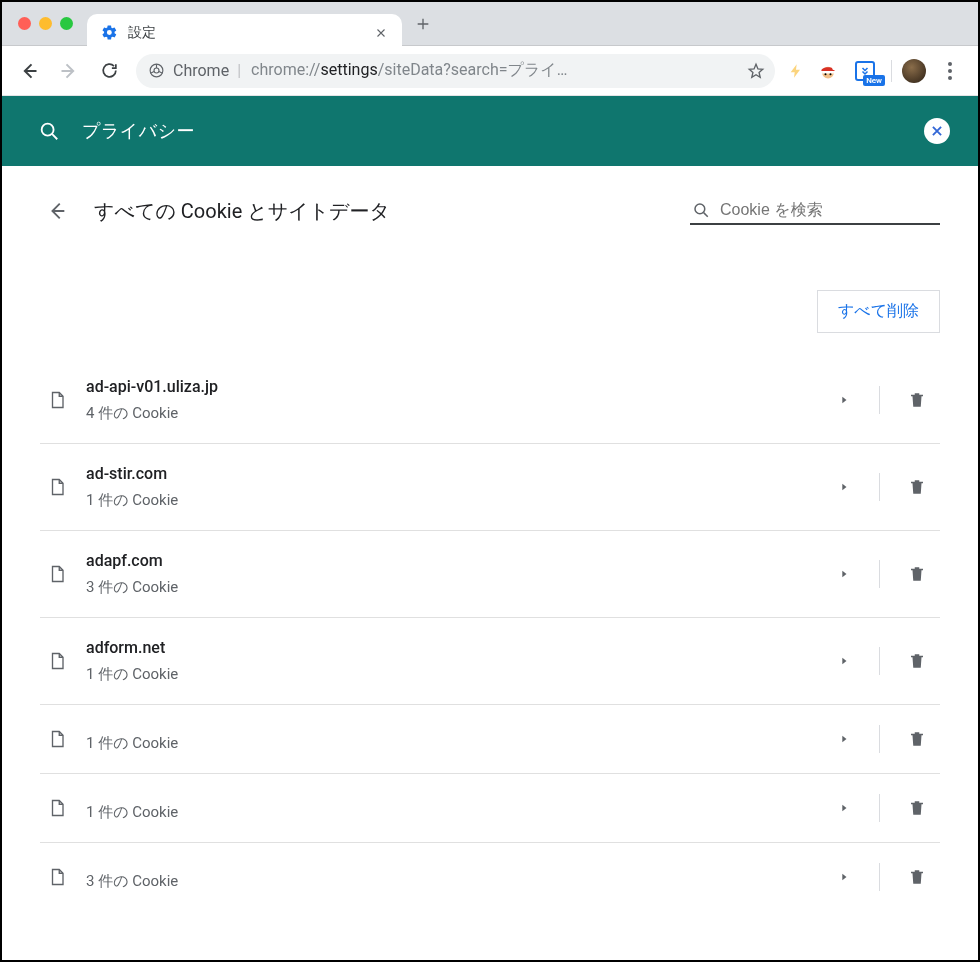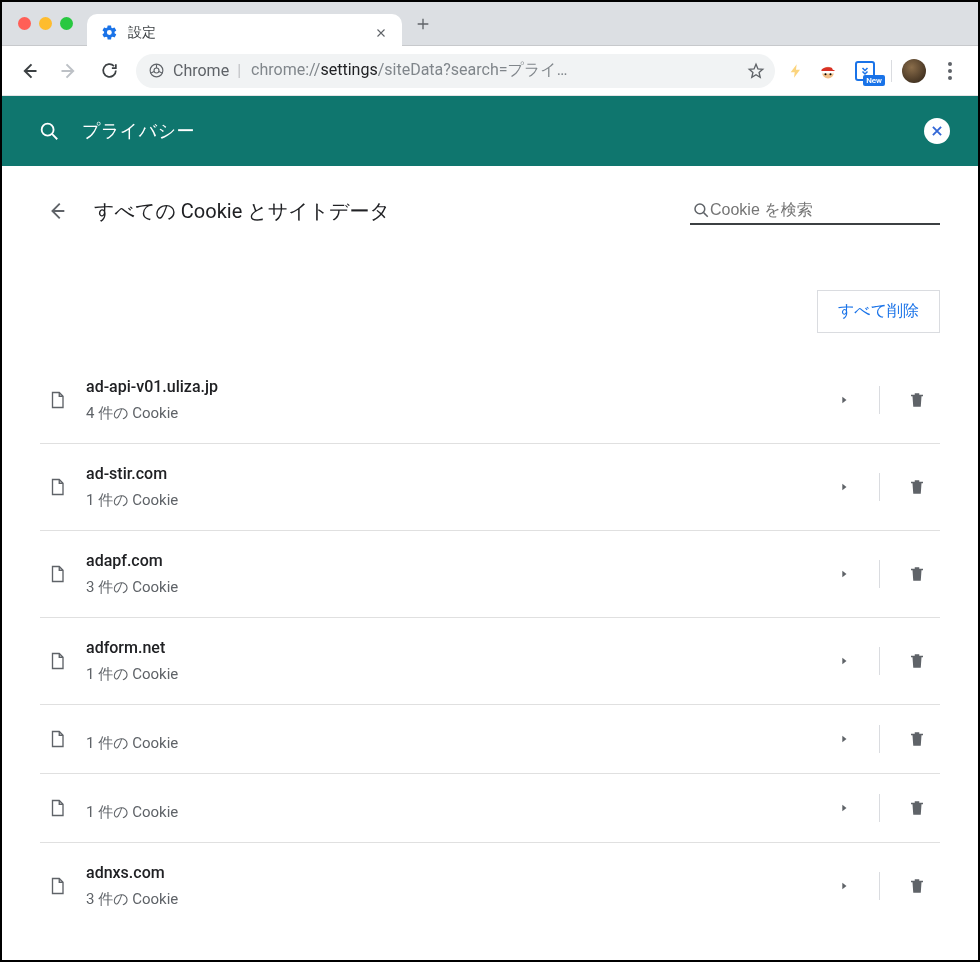--- a/index.html
+++ b/index.html
@@ -143,21 +143,21 @@
     align-items:center;
     gap: 20px;
     padding: 10px 0 14px;
   }
   .back-btn {
     width:34px;height:34px;display:flex;align-items:center;justify-content:center;
     color:#5f6368;cursor:pointer;
   }
   .page-title { font-size:20px; color:#202124; flex:1; }
   .cookie-search {
-    display:flex;align-items:center;
+    display:flex;align-items:center;gap:10px;
     border-bottom:2px solid #3c4043;
     padding: 4px 2px;
     width: 250px;
   }
   .cookie-search input {
     border:none;outline:none;font-size:16px;color:#202124;background:transparent;flex:1;
   }
   .cookie-search .s-icon { color:#5f6368; }
 
   .delete-all-row {
@@ -471,21 +471,20 @@
           </span>
         </div>
         <div class="site-row">
           <span class="doc-icon">
             <svg width="18" height="22" viewBox="0 0 24 24" fill="none" stroke="currentColor" stroke-width="1.8">
               <path d="M6 2h9l5 5v15H6z"></path>
               <path d="M15 2v5h5"></path>
             </svg>
           </span>
           <div class="site-info">
-            <div class="site-domain">adnxs.com</div>
             <div class="site-count">3 件の Cookie</div>
           </div>
           <span class="expand">
             <svg width="10" height="14" viewBox="0 0 24 24" fill="currentColor">
               <path d="M8 4l10 8-10 8z"></path>
             </svg>
           </span>
           <span class="row-sep"></span>
           <span class="trash">
             <svg width="18" height="20" viewBox="0 0 24 24" fill="currentColor">

